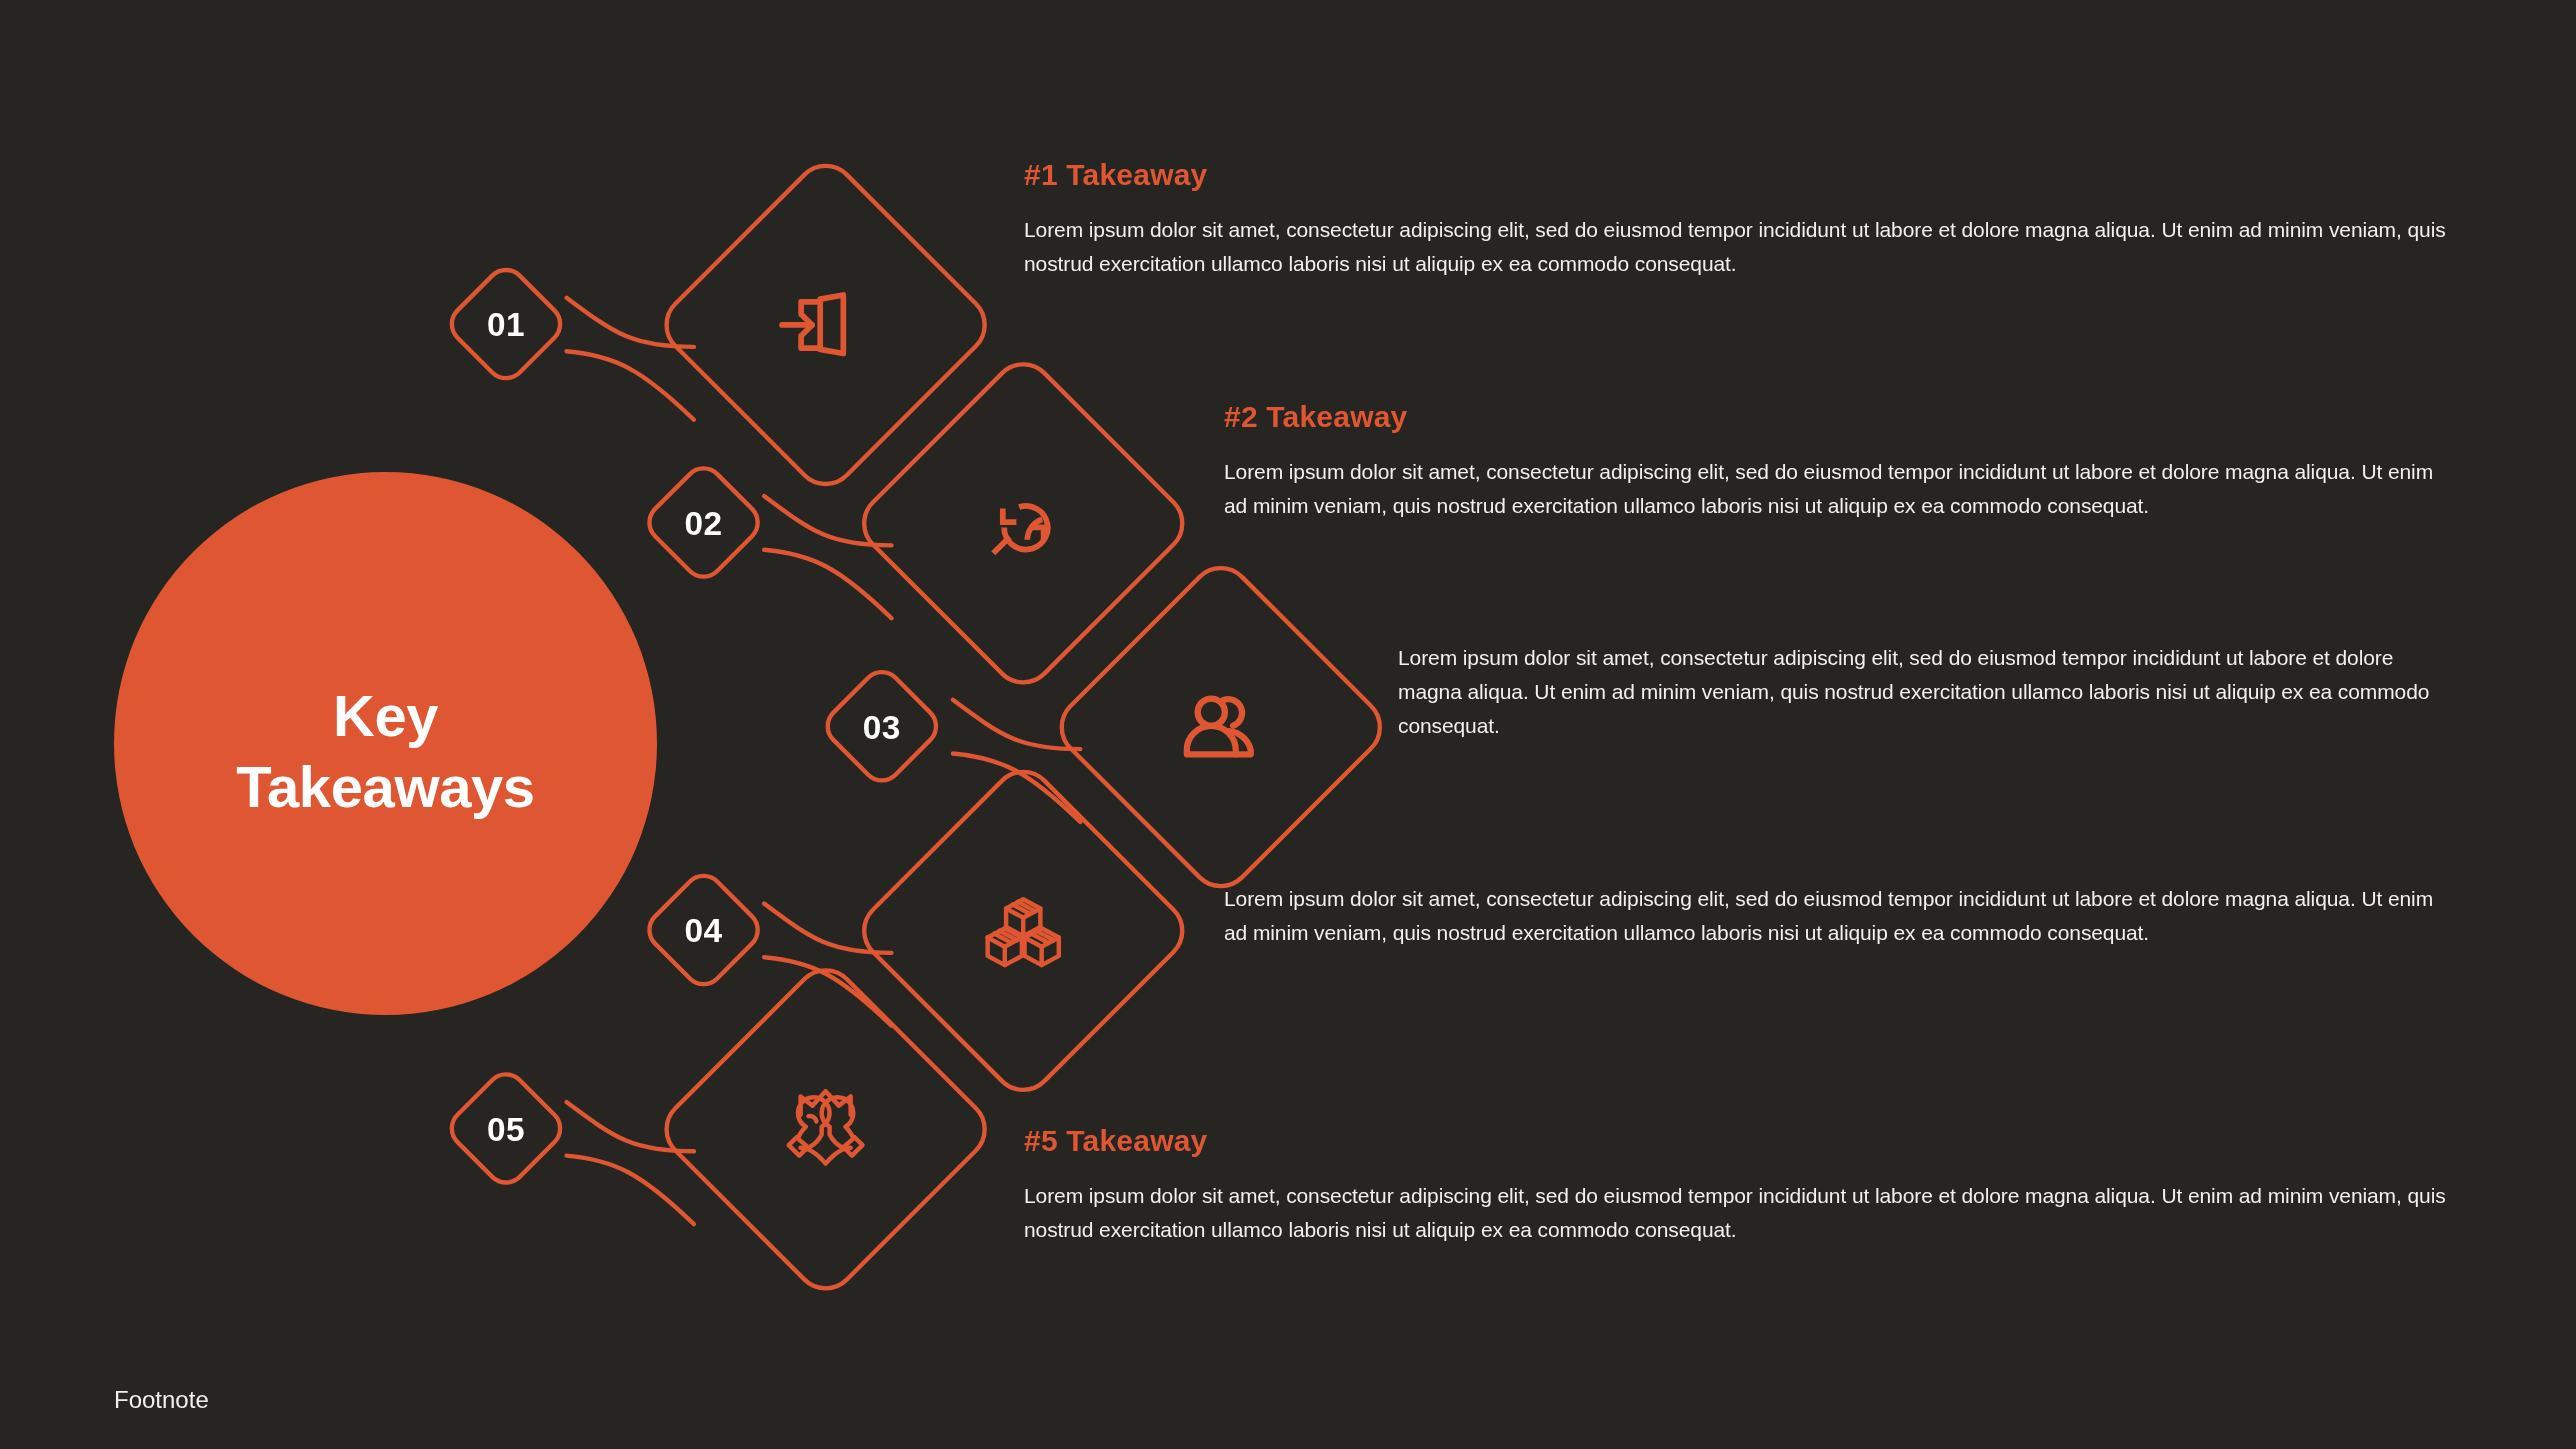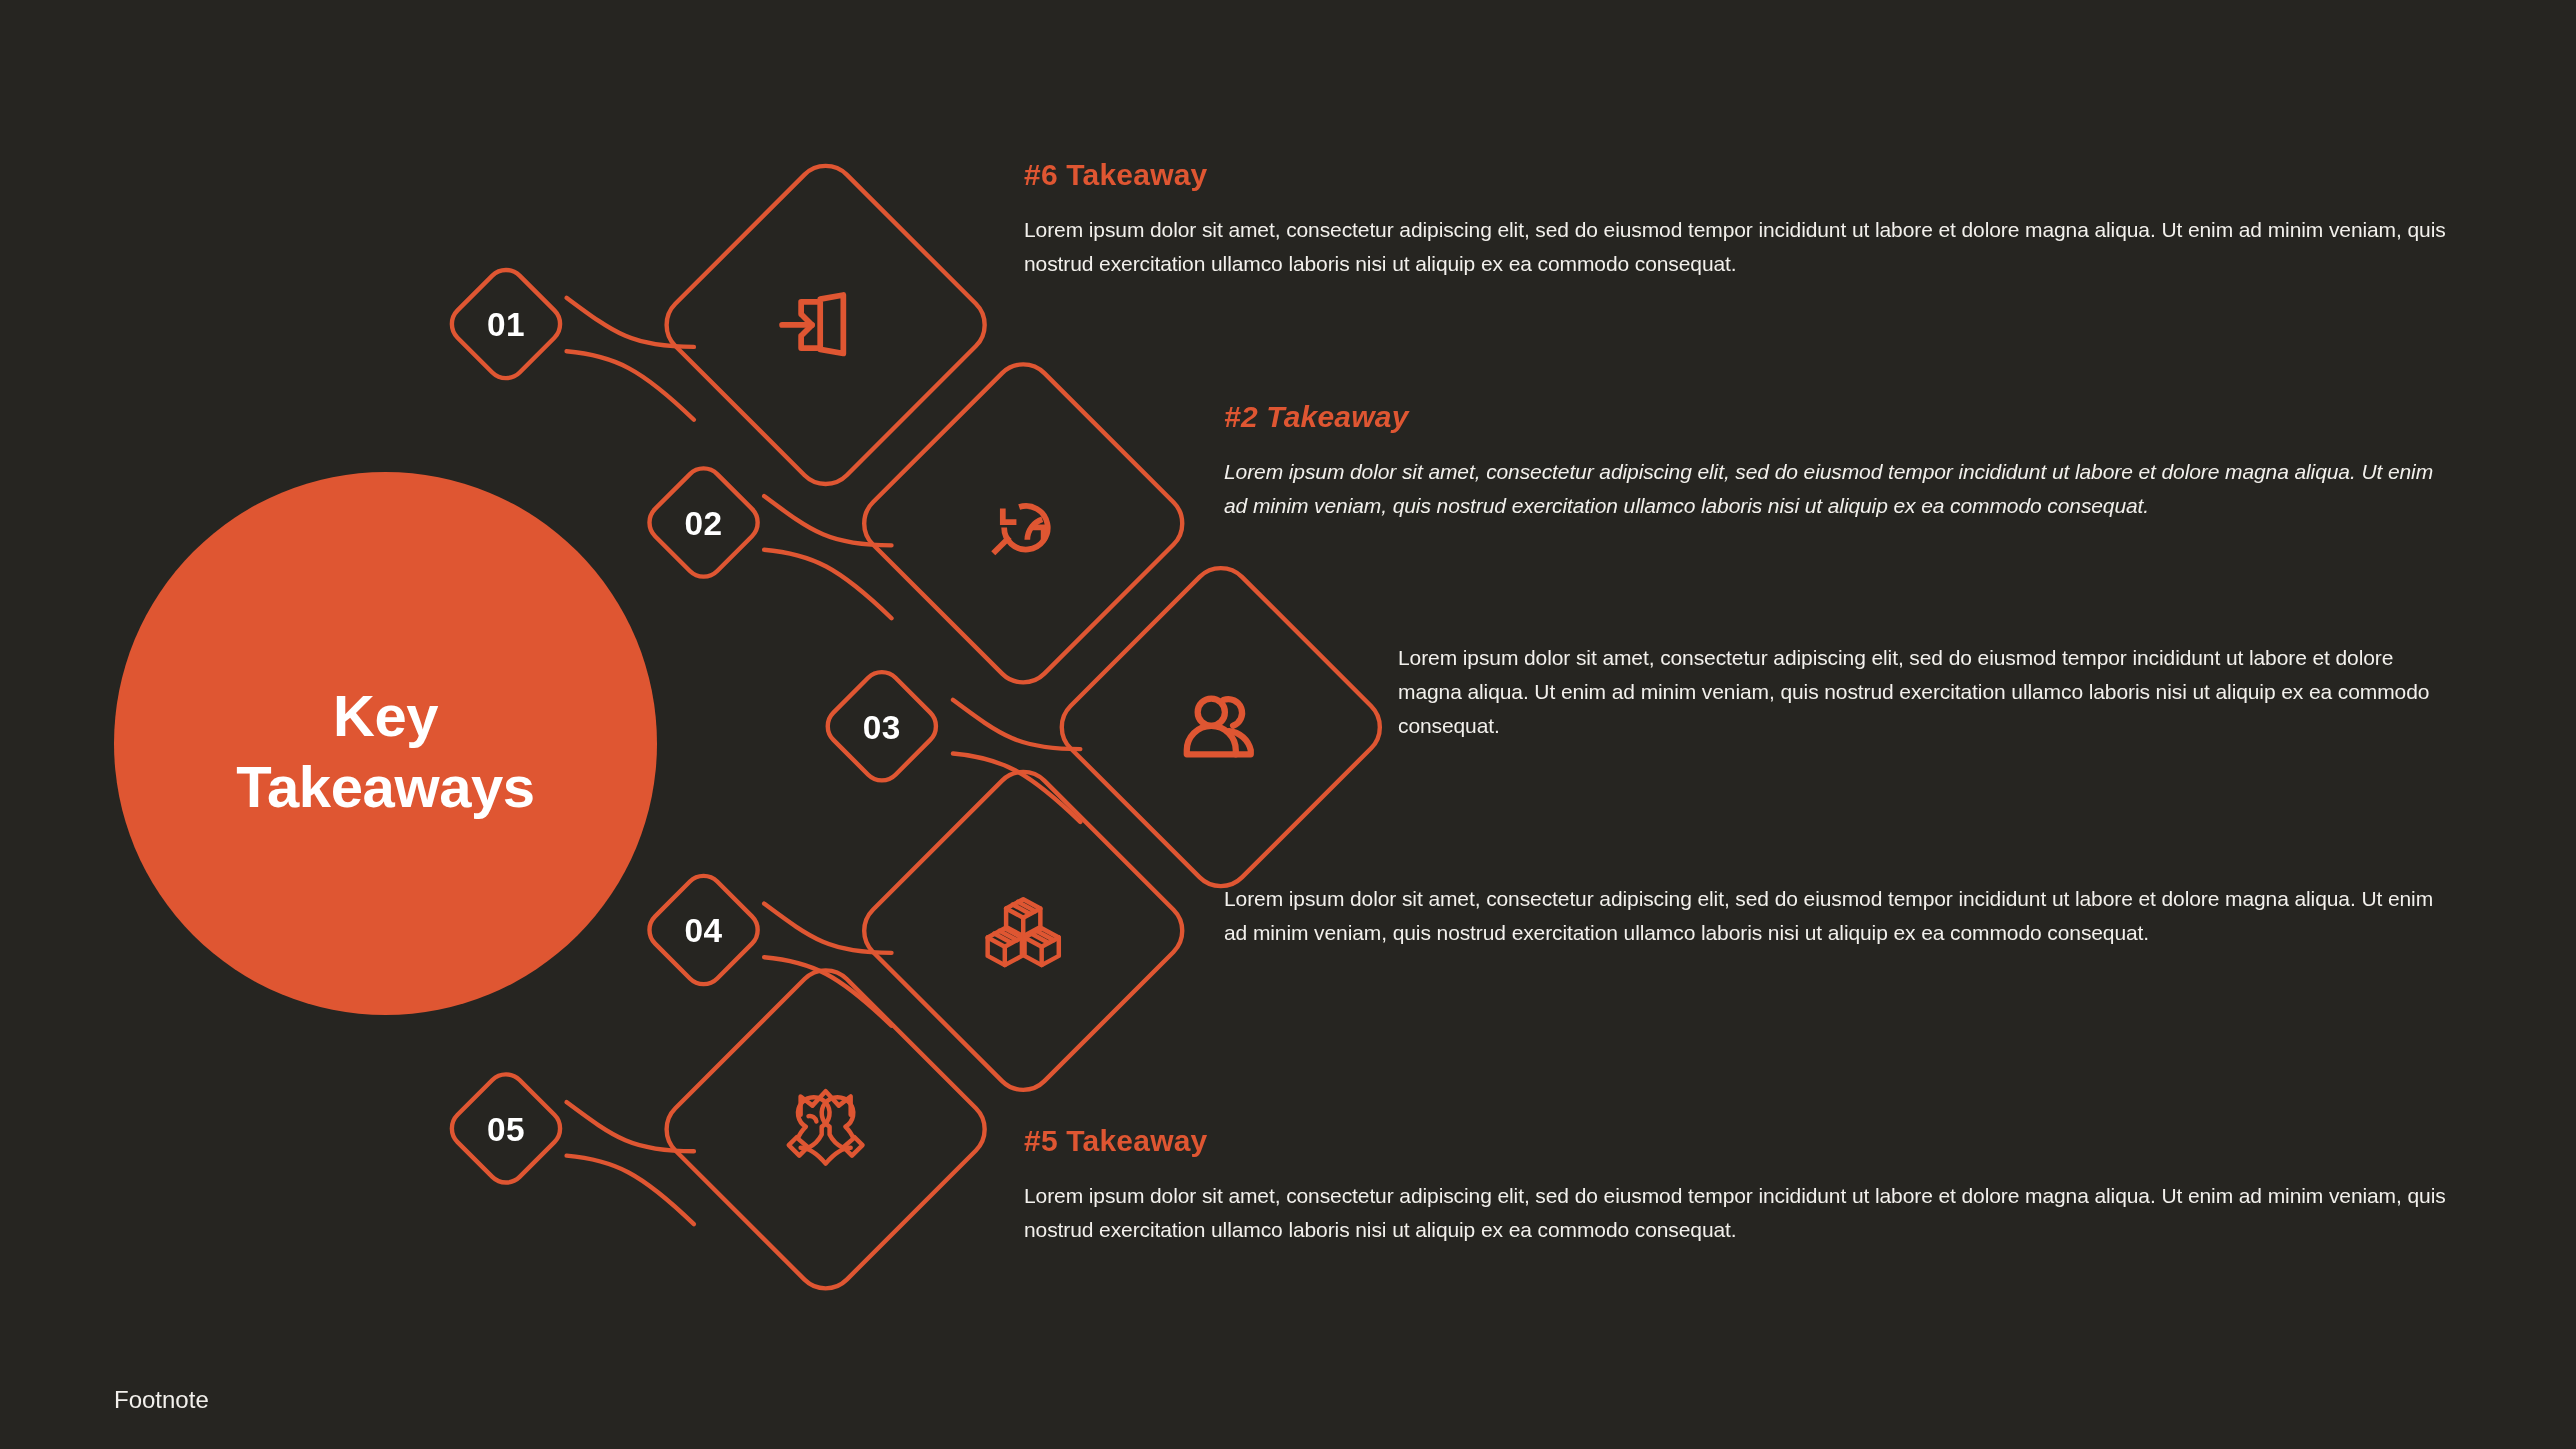--- a/index.html
+++ b/index.html
@@ -76,21 +76,21 @@
   .block p {
     margin: 0;
     color: #F2F0EC;
     font-size: 21px;
     line-height: 1.62;
     font-weight: normal;
     letter-spacing: -0.1px;
     font-family: "Liberation Sans", sans-serif;
   }
   #block-1 { left: 1024px; top: 158px;  width: 1423px; }
-  #block-2 { left: 1224px; top: 400px;  width: 1223px; font-style: italic; }
+  #block-2 { left: 1224px; top: 400px;  width: 1223px; }
   #block-3 { left: 1398px; top: 641px;  width: 1047px; }
   #block-4 { left: 1224px; top: 882px; width: 1223px; }
   #block-5 { left: 1024px; top: 1124px; width: 1423px; }
 
   #footnote {
     position: absolute;
     left: 114px;
     top: 1386px;
     color: #F2F0EC;
     font-size: 24px;
@@ -226,21 +226,21 @@
       <use href="#small-diamond-shape" x="801" y="1059"></use>
       <text class="badge-num" x="801" y="1060">04</text>
     </g>
     <g>
       <use href="#small-diamond-shape" x="576" y="1285"></use>
       <text class="badge-num" x="576" y="1286">05</text>
     </g>
   </svg>
 
   <div class="block" id="block-1">
-    <h3>#6 Takeaway</h3>
+    <h3>#1 Takeaway</h3>
     <p>Lorem ipsum dolor sit amet, consectetur adipiscing elit, sed do eiusmod tempor incididunt ut labore et dolore magna aliqua. Ut enim ad minim veniam, quis nostrud exercitation ullamco laboris nisi ut aliquip ex ea commodo consequat.</p>
   </div>
 
   <div class="block" id="block-2">
     <h3>#2 Takeaway</h3>
     <p>Lorem ipsum dolor sit amet, consectetur adipiscing elit, sed do eiusmod tempor incididunt ut labore et dolore magna aliqua. Ut enim ad minim veniam, quis nostrud exercitation ullamco laboris nisi ut aliquip ex ea commodo consequat.</p>
   </div>
 
   <div class="block" id="block-3">
     <p>Lorem ipsum dolor sit amet, consectetur adipiscing elit, sed do eiusmod tempor incididunt ut labore et dolore magna aliqua. Ut enim ad minim veniam, quis nostrud exercitation ullamco laboris nisi ut aliquip ex ea commodo consequat.</p>

